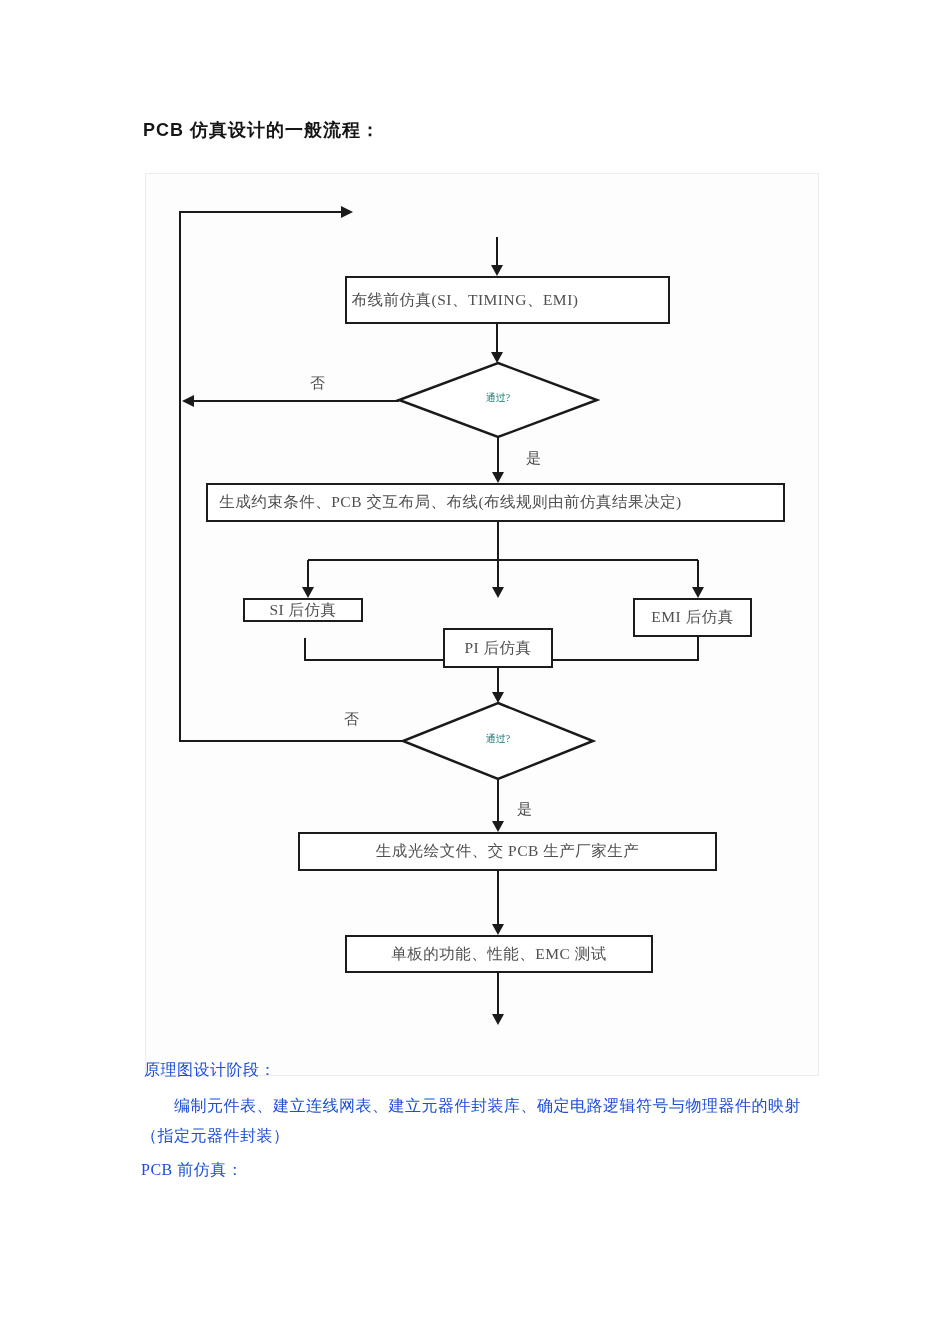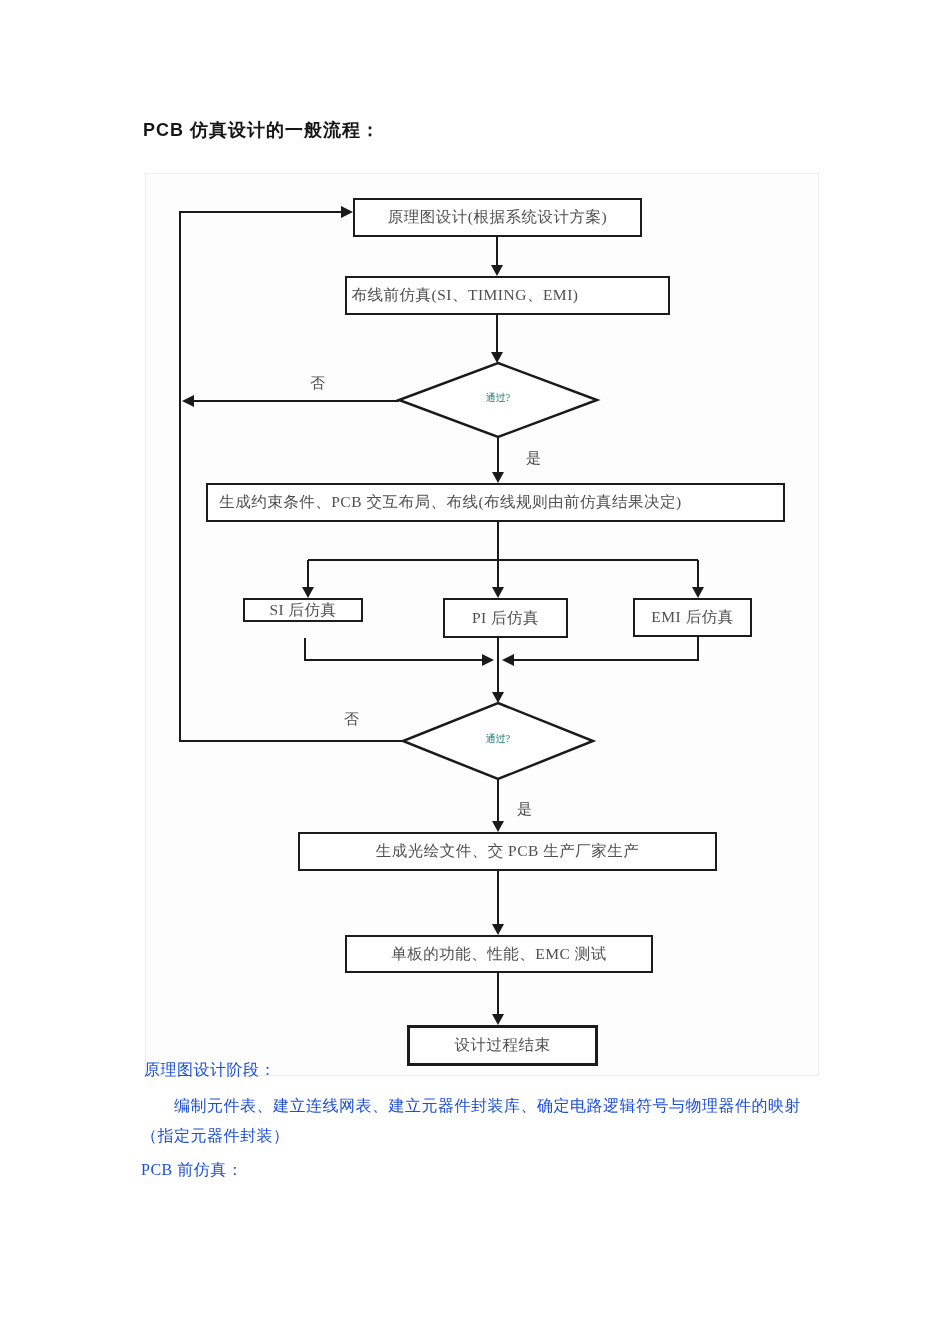--- a/index.html
+++ b/index.html
@@ -87,59 +87,53 @@
       <polygon points="492,821 504,821 498,832"></polygon>
       <polygon points="492,924 504,924 498,935"></polygon>
       <polygon points="492,1014 504,1014 498,1025"></polygon>
     </g>
     <g fill="#ffffff" stroke="#1a1a1a" stroke-width="2.5">
       <polygon points="498,363 597,400 498,437 399,400"></polygon>
       <polygon points="498,703 593,741 498,779 403,741"></polygon>
     </g>
   </svg>
 
-  <div class="fbox" style="left:353px;top:198px;width:289px;height:39px;">
-    <span>原理图设计(根据系统设计方案)</span>
-  </div>
 
-  <div class="fbox" style="left:345px;top:276px;width:325px;height:39px;padding-right:85px;">
+  <div class="fbox" style="left:345px;top:276px;width:325px;height:48px;padding-right:85px;">
     <span>布线前仿真(SI、TIMING、EMI)</span>
   </div>
 
   <div class="dtext" style="left:398px;top:391px;">通过?</div>
 
   <div class="fbox" style="left:206px;top:483px;width:579px;height:39px;padding-right:90px;">
     <span>生成约束条件、PCB 交互布局、布线(布线规则由前仿真结果决定)</span>
   </div>
 
   <div class="fbox" style="left:243px;top:598px;width:120px;height:24px;">
     <span>SI 后仿真</span>
   </div>
 
-  <div class="fbox" style="left:443px;top:598px;width:125px;height:40px;font-family:Liberation Serif, serif;">
+  <div class="fbox" style="left:443px;top:628px;width:110px;height:40px;font-family:Liberation Serif, serif;">
     <span>PI 后仿真</span>
   </div>
 
   <div class="fbox" style="left:633px;top:598px;width:119px;height:39px;">
     <span>EMI 后仿真</span>
   </div>
 
   <div class="dtext" style="left:398px;top:732px;">通过?</div>
 
   <div class="fbox" style="left:298px;top:832px;width:419px;height:39px;">
     <span>生成光绘文件、交 PCB 生产厂家生产</span>
   </div>
 
   <div class="fbox" style="left:345px;top:935px;width:308px;height:38px;">
     <span>单板的功能、性能、EMC 测试</span>
   </div>
 
-  <div class="fbox" style="left:407px;top:1025px;width:191px;height:41px;border-width:3px;">
-    <span>设计过程结束</span>
-  </div>
 
   <div class="elabel" style="left:310px;top:374px;">否</div>
   <div class="elabel" style="left:526px;top:449px;">是</div>
   <div class="elabel" style="left:344px;top:710px;">否</div>
   <div class="elabel" style="left:517px;top:800px;">是</div>
 
   <div class="body-line" style="left:144px;top:1060px;">原理图设计阶段：</div>
   <div class="body-line" style="left:174px;top:1096px;">编制元件表、建立连线网表、建立元器件封装库、确定电路逻辑符号与物理器件的映射</div>
   <div class="body-line" style="left:141px;top:1126px;">（指定元器件封装）</div>
   <div class="body-line" style="left:141px;top:1160px;">PCB 前仿真：</div>

